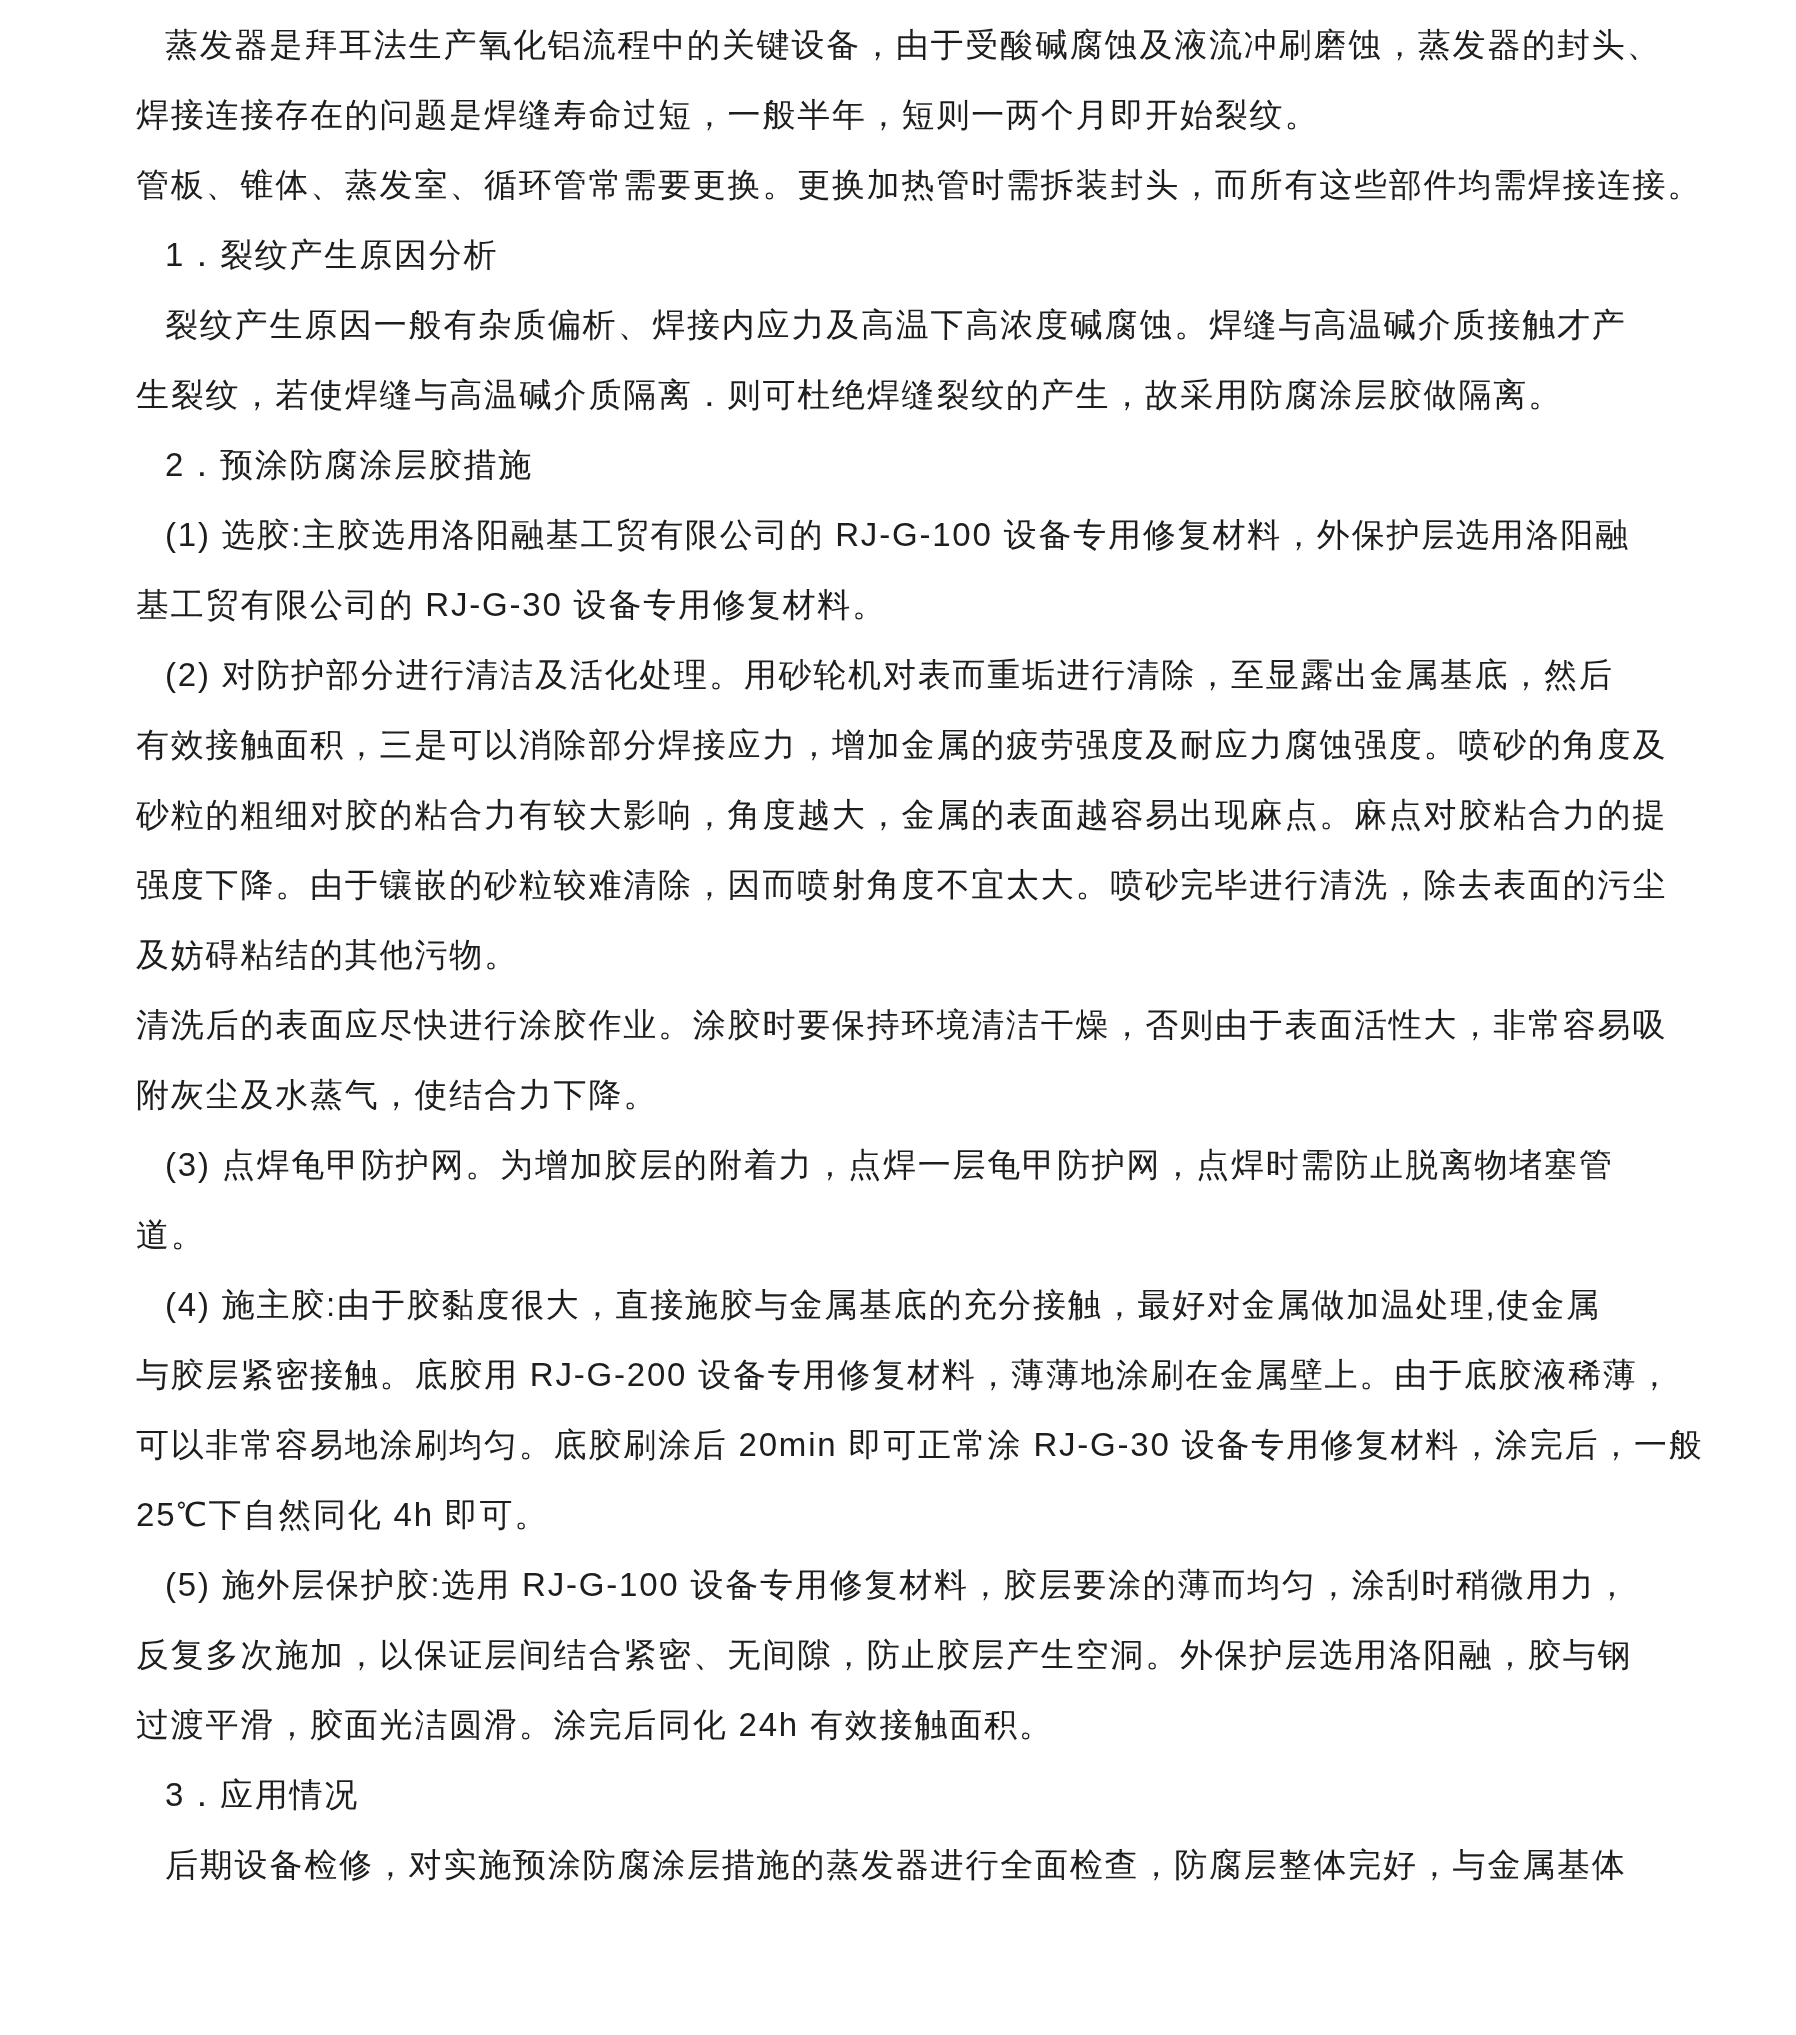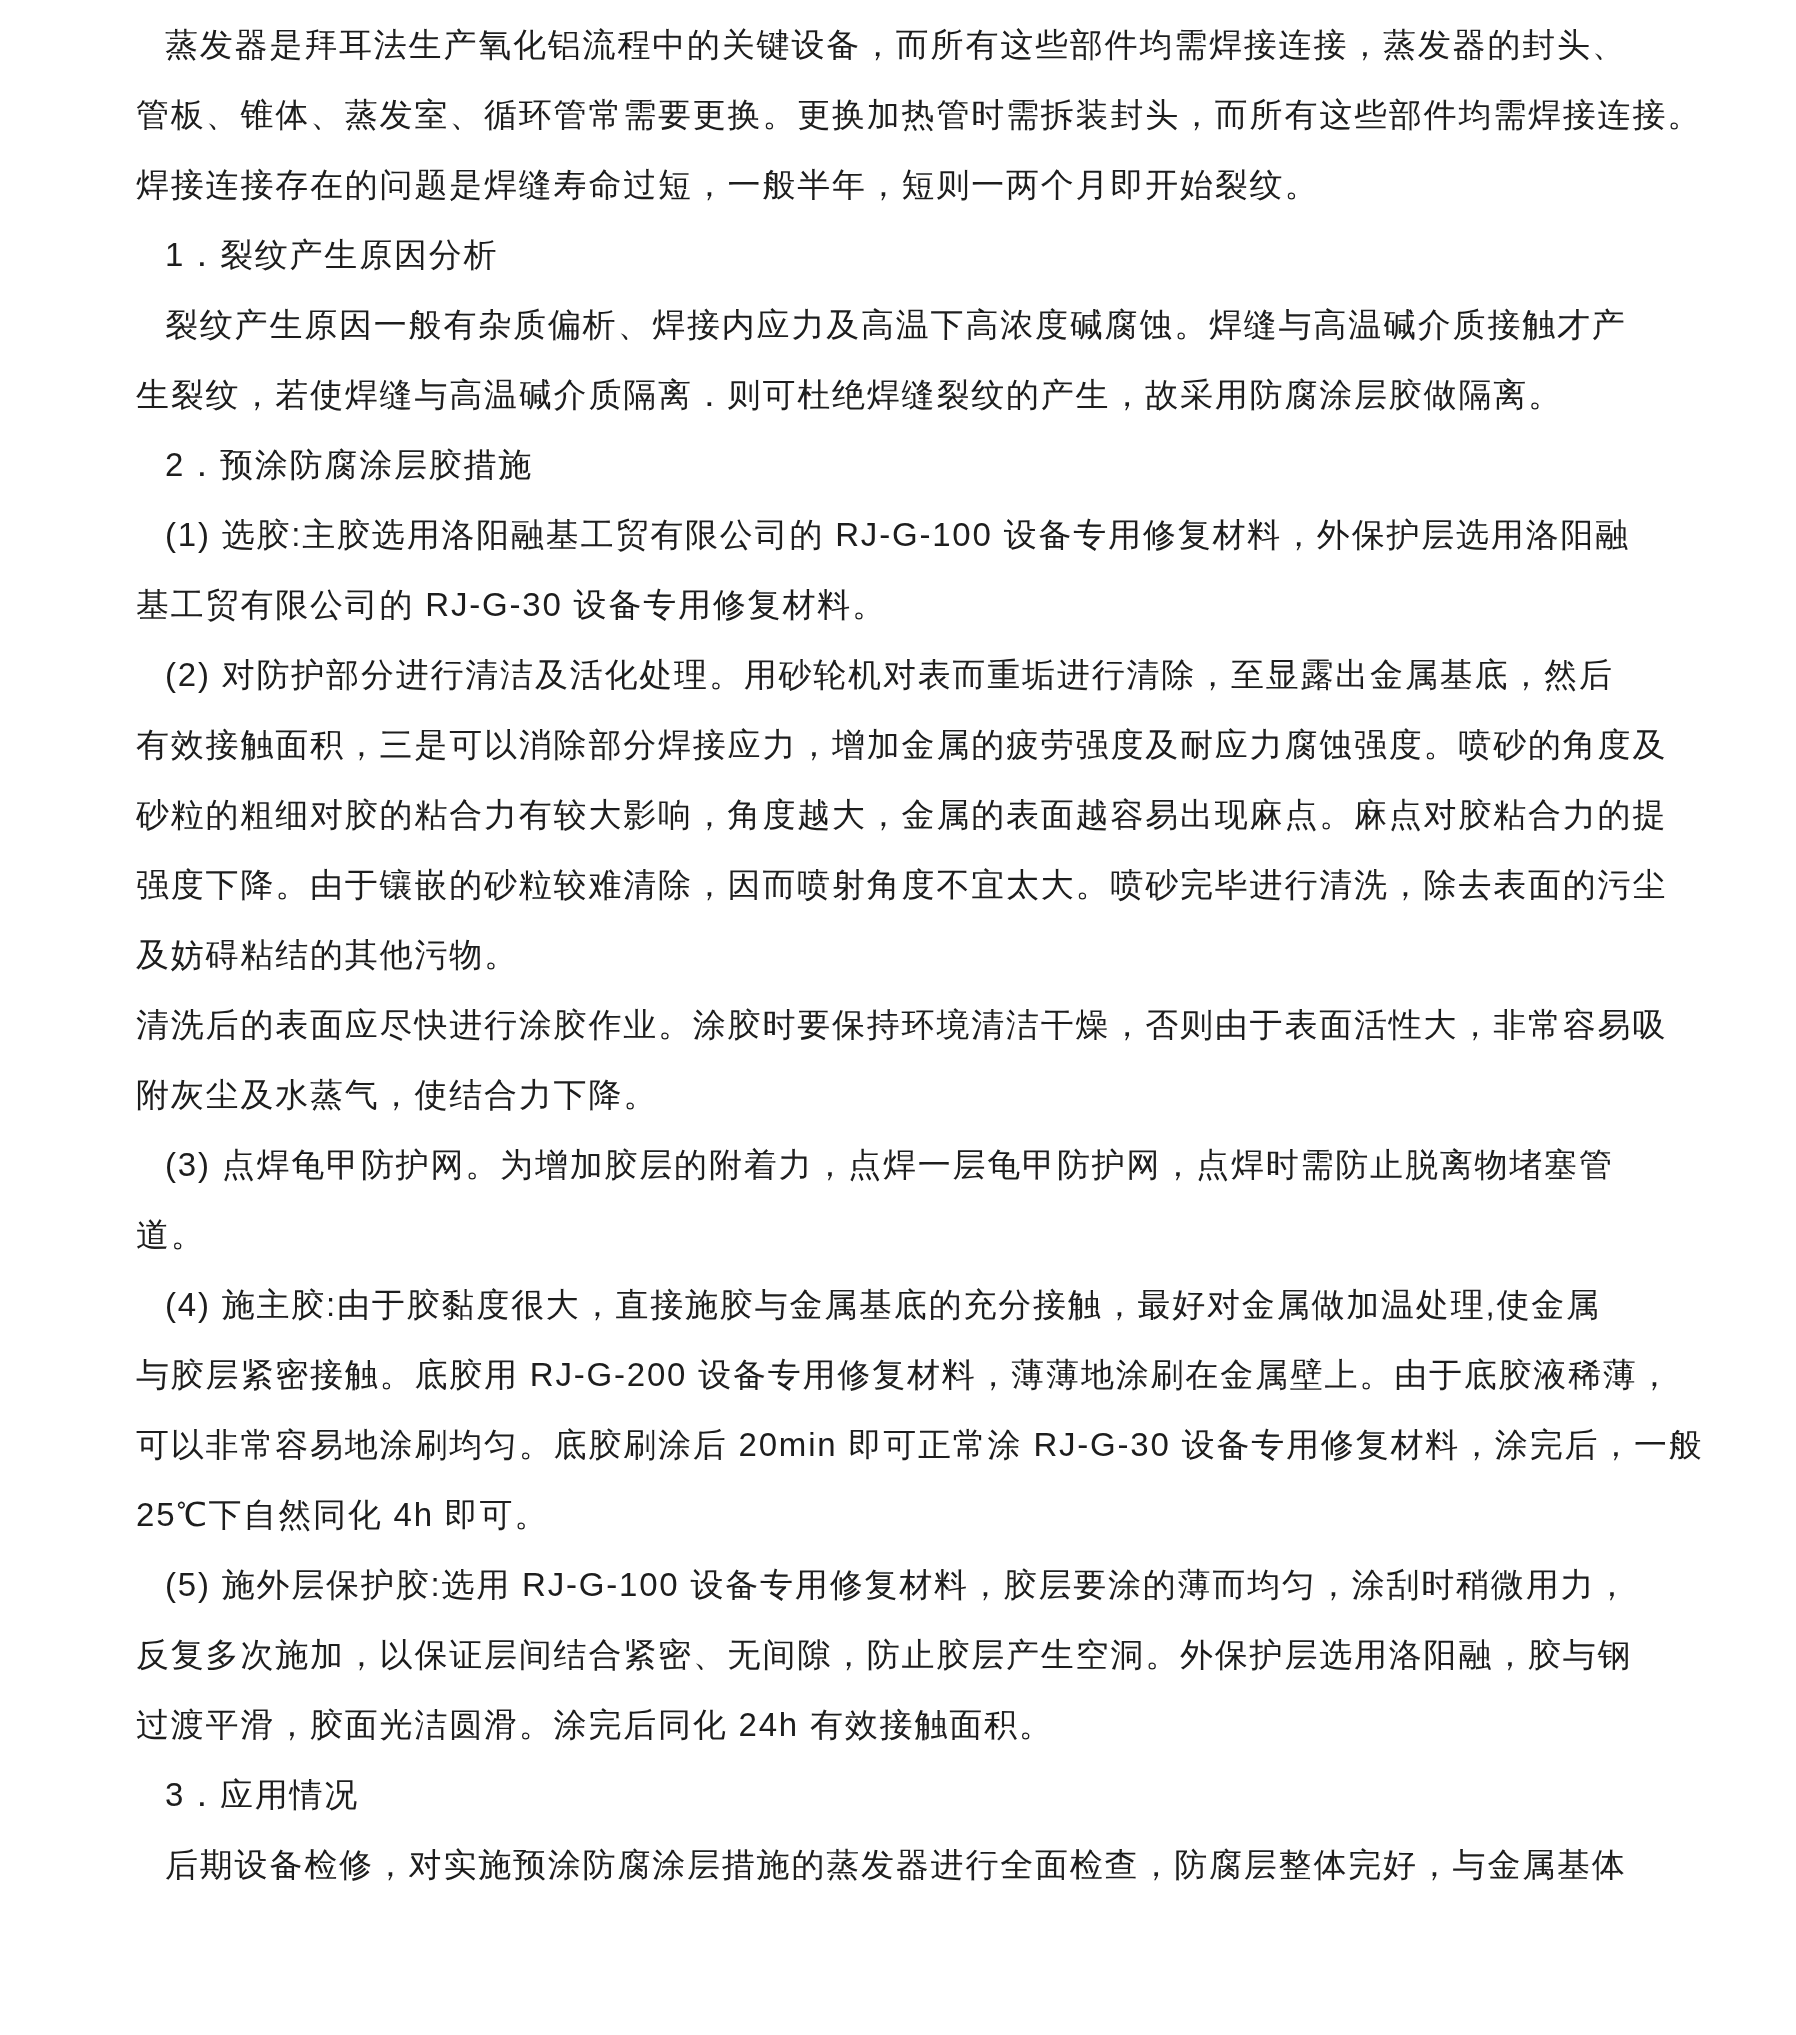--- a/index.html
+++ b/index.html
@@ -24,23 +24,23 @@
     overflow: visible;
   }
   .line.indent {
     padding-left: 29px;
   }
 </style>
 </head>
 <body>
 
 <div class="doc" id="doc-body">
-    <div class="line indent">蒸发器是拜耳法生产氧化铝流程中的关键设备，而所有这些部件均需焊接连接，蒸发器的封头、</div>
+    <div class="line indent">蒸发器是拜耳法生产氧化铝流程中的关键设备，由于受酸碱腐蚀及液流冲刷磨蚀，蒸发器的封头、</div>
+    <div class="line">焊接连接存在的问题是焊缝寿命过短，一般半年，短则一两个月即开始裂纹。</div>
     <div class="line">管板、锥体、蒸发室、循环管常需要更换。更换加热管时需拆装封头，而所有这些部件均需焊接连接。</div>
-    <div class="line">焊接连接存在的问题是焊缝寿命过短，一般半年，短则一两个月即开始裂纹。</div>
     <div class="line indent">1．裂纹产生原因分析</div>
     <div class="line indent">裂纹产生原因一般有杂质偏析、焊接内应力及高温下高浓度碱腐蚀。焊缝与高温碱介质接触才产</div>
     <div class="line">生裂纹，若使焊缝与高温碱介质隔离．则可杜绝焊缝裂纹的产生，故采用防腐涂层胶做隔离。</div>
     <div class="line indent">2．预涂防腐涂层胶措施</div>
     <div class="line indent">(1) 选胶:主胶选用洛阳融基工贸有限公司的 RJ-G-100 设备专用修复材料，外保护层选用洛阳融</div>
     <div class="line">基工贸有限公司的 RJ-G-30 设备专用修复材料。</div>
     <div class="line indent">(2) 对防护部分进行清洁及活化处理。用砂轮机对表而重垢进行清除，至显露出金属基底，然后</div>
     <div class="line">有效接触面积，三是可以消除部分焊接应力，增加金属的疲劳强度及耐应力腐蚀强度。喷砂的角度及</div>
     <div class="line">砂粒的粗细对胶的粘合力有较大影响，角度越大，金属的表面越容易出现麻点。麻点对胶粘合力的提</div>
     <div class="line">强度下降。由于镶嵌的砂粒较难清除，因而喷射角度不宜太大。喷砂完毕进行清洗，除去表面的污尘</div>

